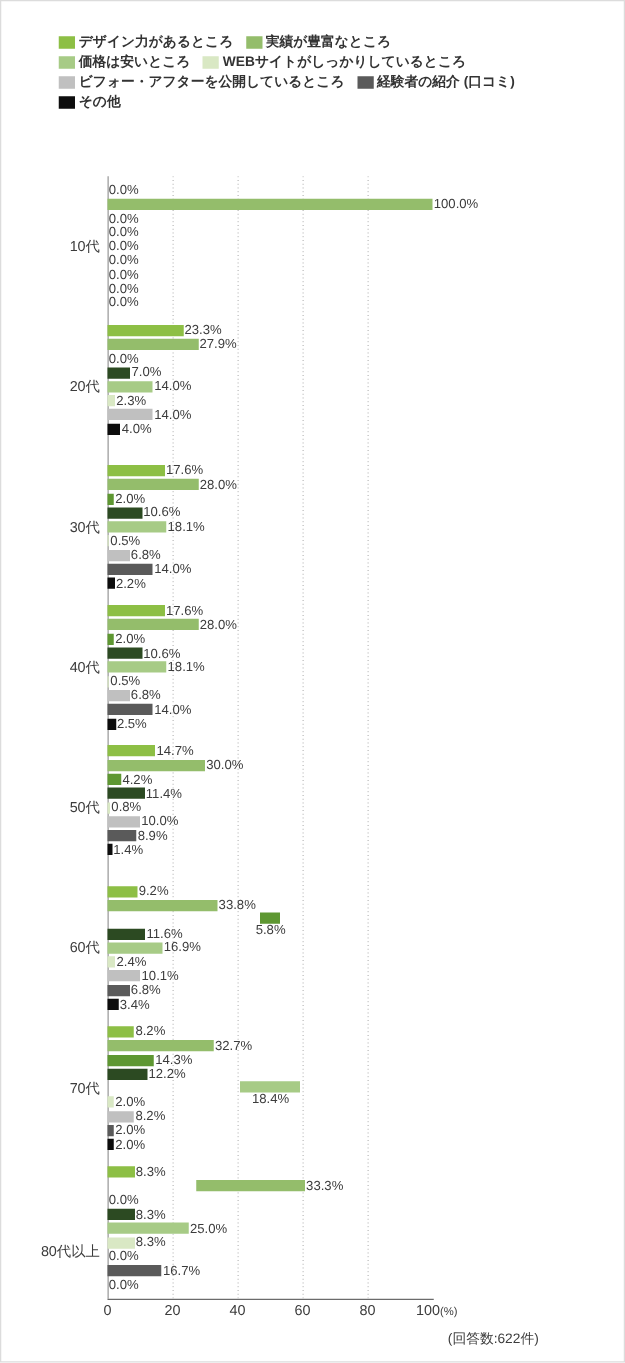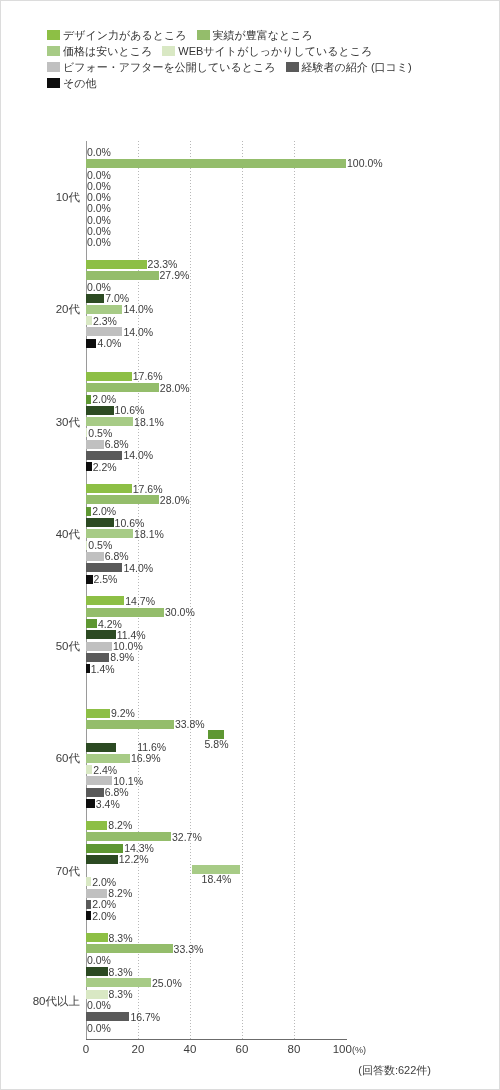--- a/index.html
+++ b/index.html
@@ -10,21 +10,21 @@
     color:#3c3c3c;
     overflow:hidden;
     position:relative;
   }
   #page{position:relative;width:500px;height:1090px;box-sizing:border-box;border:1px solid #dcdcdc;}
 
   
   .legend{
     position:absolute;left:46px;top:26px;width:430px;
   }
-  .legend-row{display:flex;align-items:flex-end;margin-bottom:2px;height:14px;}
+  .legend-row{display:flex;align-items:center;margin-bottom:2px;height:14px;font-weight:bold;}
   .legend-item{display:flex;align-items:center;margin-right:10px;white-space:nowrap;}
   .swatch{width:13px;height:10px;display:inline-block;margin-right:3px;flex:none;}
   .legend-label{font-size:11px;line-height:12px;color:#333;}
 
   
   .plot{
     position:absolute;
     left:85px;top:140px;
     width:260px;height:898px;
   }
@@ -277,20 +277,24 @@
           </div>
           <div class="bar-row" style="height: 11.3px;">
             <div class="bar" title="近所の工務店: 4.2%" style="width: 10.92px; background: rgb(94, 151, 50); height: 9px;"></div>
             <span class="bar-label">4.2%</span>
           </div>
           <div class="bar-row" style="height: 11.3px;">
             <div class="bar" title="リフォームの大手企業: 11.4%" style="width: 29.64px; background: rgb(44, 74, 34); height: 9px;"></div>
             <span class="bar-label">11.4%</span>
           </div>
           <div class="bar-row" style="height: 11.3px;">
+            <div class="bar" title="WEBサイトがしっかりしているところ: 0.8%" style="width: 2.08px; background: rgb(217, 232, 196); height: 9px;"></div>
+            <span class="bar-label">0.8%</span>
+          </div>
+          <div class="bar-row" style="height: 11.3px;">
             <div class="bar" title="ビフォー・アフターを公開しているところ: 10.0%" style="width: 26px; background: rgb(192, 192, 192); height: 9px;"></div>
             <span class="bar-label">10.0%</span>
           </div>
           <div class="bar-row" style="height: 11.3px;">
             <div class="bar" title="経験者の紹介 (口コミ): 8.9%" style="width: 23.14px; background: rgb(90, 90, 90); height: 9px;"></div>
             <span class="bar-label">8.9%</span>
           </div>
           <div class="bar-row" style="height: 11.3px;">
             <div class="bar" title="その他: 1.4%" style="width: 3.64px; background: rgb(13, 13, 13); height: 9px;"></div>
             <span class="bar-label">1.4%</span>
@@ -303,21 +307,21 @@
             <span class="bar-label">9.2%</span>
           </div>
           <div class="bar-row" style="height: 11.3px;">
             <div class="bar" title="実績が豊富なところ: 33.8%" style="width: 87.88px; background: rgb(148, 189, 107); height: 9px;"></div>
             <span class="bar-label">33.8%</span>
           </div>
           <div class="bar-row" style="height: 11.3px; flex-direction: column;">
             <div class="bar" title="近所の工務店: 5.8%" style="width: 15.08px; background: rgb(94, 151, 50); height: 9px;"></div>
             <span class="bar-label">5.8%</span>
           </div>
-          <div class="bar-row" style="height: 11.3px; gap: 20px;">
+          <div class="bar-row" style="height: 11.3px;">
             <div class="bar" title="リフォームの大手企業: 11.6%" style="width: 30.16px; background: rgb(44, 74, 34); height: 9px;"></div>
             <span class="bar-label">11.6%</span>
           </div>
           <div class="bar-row" style="height: 11.3px;">
             <div class="bar" title="価格は安いところ: 16.9%" style="width: 43.94px; background: rgb(167, 203, 134); height: 9px;"></div>
             <span class="bar-label">16.9%</span>
           </div>
           <div class="bar-row" style="height: 11.3px;">
             <div class="bar" title="WEBサイトがしっかりしているところ: 2.4%" style="width: 6.24px; background: rgb(217, 232, 196); height: 9px;"></div>
             <span class="bar-label">2.4%</span>
@@ -373,21 +377,21 @@
             <div class="bar" title="その他: 2.0%" style="width: 5.2px; background: rgb(13, 13, 13); height: 9px;"></div>
             <span class="bar-label">2.0%</span>
           </div>
         </div>
         <div class="group" style="height: 112.25px; padding-top: 5.275px; box-sizing: border-box;">
           <div class="ycat" style="top: 74px;">80代以上</div>
           <div class="bar-row" style="height: 11.3px;">
             <div class="bar" title="デザイン力があるところ: 8.3%" style="width: 21.58px; background: rgb(141, 191, 69); height: 9px;"></div>
             <span class="bar-label">8.3%</span>
           </div>
-          <div class="bar-row" style="height: 11.3px;">
+          <div class="bar-row" style="height: 11.3px; justify-content: center;">
             <div class="bar" title="実績が豊富なところ: 33.3%" style="width: 86.58px; background: rgb(148, 189, 107); height: 9px;"></div>
             <span class="bar-label">33.3%</span>
           </div>
           <div class="bar-row" style="height: 11.3px;">
             <div class="bar" title="近所の工務店: 0.0%" style="width: 0px; background: rgb(94, 151, 50); height: 9px;"></div>
             <span class="bar-label">0.0%</span>
           </div>
           <div class="bar-row" style="height: 11.3px;">
             <div class="bar" title="リフォームの大手企業: 8.3%" style="width: 21.58px; background: rgb(44, 74, 34); height: 9px;"></div>
             <span class="bar-label">8.3%</span>

